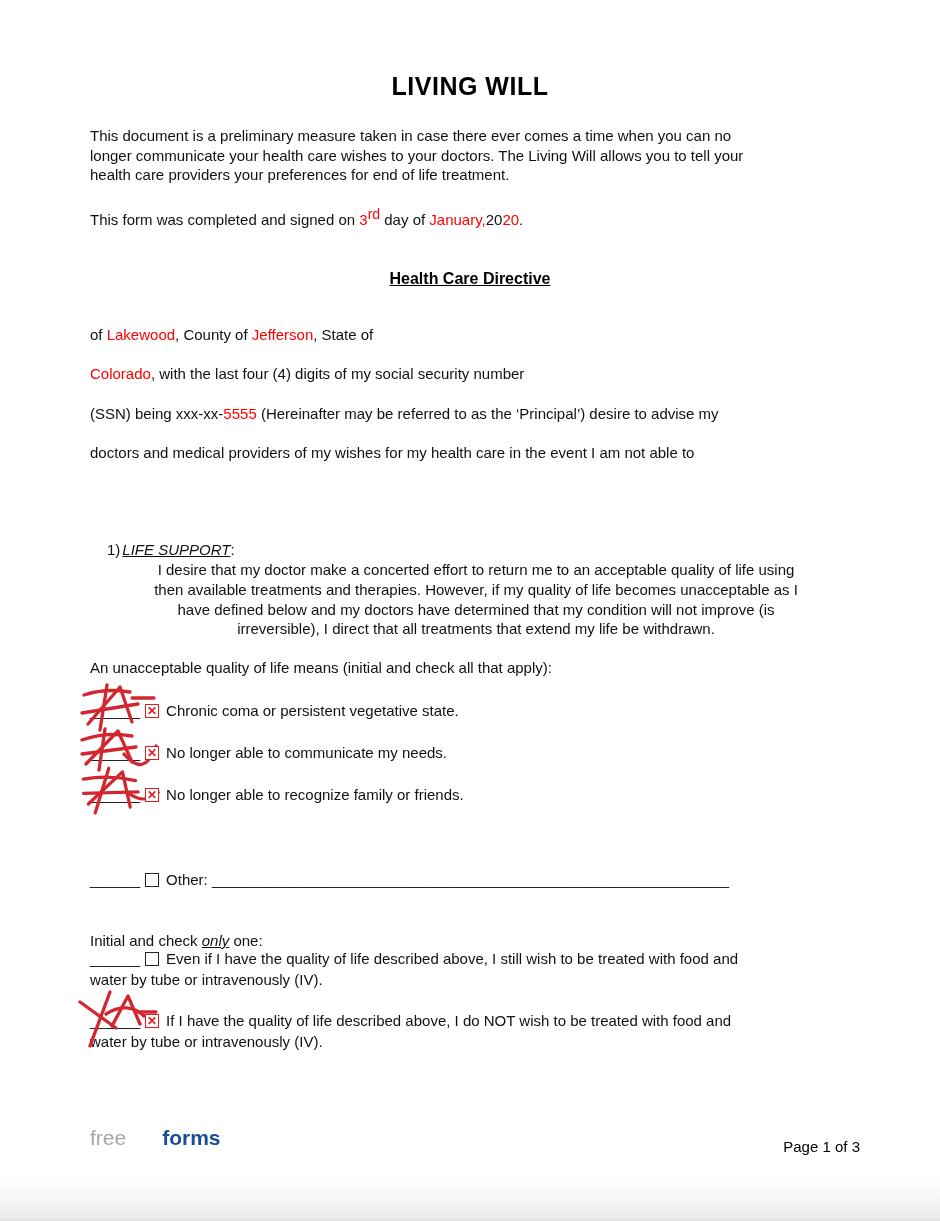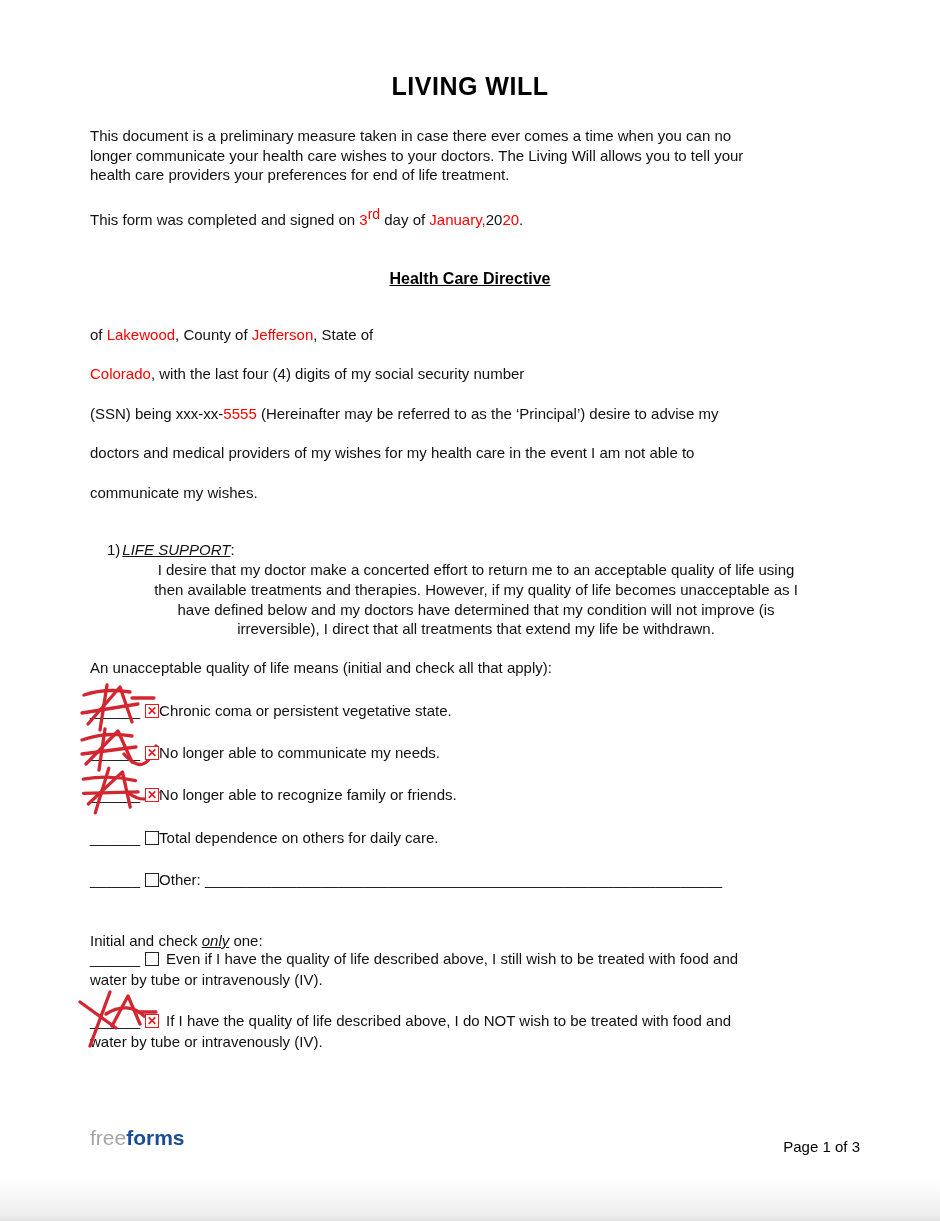--- a/index.html
+++ b/index.html
@@ -46,33 +46,33 @@
     border:1.5px solid #222;vertical-align:-2px;margin-left:5px;
     position:relative;background:#fff;
   }
   .checkbox.checked{border-color:#e51b22;}
   .checkbox.checked::after{
     content:"\2715";
     position:absolute;left:0;top:0;width:12px;height:12px;
     font-size:12px;line-height:12px;text-align:center;
     color:#e51b22;font-weight:700;
   }
-  .cb-label{}
+  .cb-label{margin-left:7px;}
   .opt-text{margin-left:7px;white-space:pre-line;}
   .scribble{
     position:absolute;pointer-events:none;
     stroke:#d22730;stroke-width:3.3;fill:none;
     stroke-linecap:round;stroke-linejoin:round;
   }
   .scr-std{left:-10px;top:-18px;width:84px;height:52px;}
   #row2 .scribble{transform:rotate(7deg);}
   #optB .scr-b{left:-12px;top:-22px;width:86px;height:62px;}
   #footer-logo{top:1126px;left:90px;font-size:21px;}
   #footer-logo .free{color:#a6a6a6;font-weight:400;}
-  #footer-logo .forms{color:#1b4c97;font-weight:700;}
+  #footer-logo .forms{color:#1b4c97;font-weight:700;margin-left:36px;}
   #page-number{top:1138px;right:80px;color:#000;}
   #bottom-edge{
     left:0;bottom:0;width:940px;height:42px;
     background:linear-gradient(to bottom, rgba(0,0,0,0) 0%, rgba(0,0,0,0.07) 88%, rgba(0,0,0,0.12) 100%);
   }
 </style>
 </head>
 <body>
 
 <div id="page">
@@ -93,23 +93,20 @@
     <span>of </span><span class="red">Lakewood</span><span>, County of </span><span class="red">Jefferson</span><span>, State of</span>
   </div>
   <div class="abs dir-line" id="dl2">
     <span class="red">Colorado</span><span>, with the last four (4) digits of my social security number</span>
   </div>
   <div class="abs dir-line" id="dl3">
     <span>(SSN) being xxx-xx-</span><span class="red">5555</span><span> (Hereinafter may be referred to as the ‘Principal’) desire to advise my</span>
   </div>
   <div class="abs dir-line" id="dl4">
     <span>doctors and medical providers of my wishes for my health care in the event I am not able to</span>
-  </div>
-  <div class="abs dir-line" id="dl5">
-    <span>communicate my wishes.</span>
   </div>
 
   <div class="abs" id="ls-heading">
     <span>1)</span><span class="ls-title">LIFE SUPPORT</span><span>:</span>
   </div>
 
   <div class="abs para" id="ls-body">I desire that my doctor make a concerted effort to return me to an acceptable quality of life using
 then available treatments and therapies. However, if my quality of life becomes unacceptable as I
 have defined below and my doctors have determined that my condition will not improve (is
 irreversible), I direct that all treatments that extend my life be withdrawn.</div>
@@ -142,23 +139,20 @@
     <svg class="scribble scr-std" viewBox="0 0 84 52">
       <path d="M2 18 C18 13,36 11,54 13"></path>
         <path d="M26 4 L18 50"></path>
         <path d="M10 42 L40 6 L52 40"></path>
         <path d="M4 32 L58 24"></path>
         <path d="M48 26 C62 34,72 30,78 22"></path>
     </svg>
     <span class="blank">______</span><span class="checkbox checked"></span><span class="cb-label">No longer able to recognize family or friends.</span>
   </div>
 
-  <div class="abs cb-row" id="row3">
-    <span class="blank">______</span><span class="checkbox"></span><span class="cb-label">Total dependence on others for daily care.</span>
-  </div>
 
   <div class="abs cb-row" id="row4">
     <span class="blank">______</span><span class="checkbox"></span><span class="cb-label">Other:</span> <span class="blank">______________________________________________________________</span>
   </div>
 
   <div class="abs" id="only-prompt">
     <span>Initial and check </span><span class="only">only</span><span> one:</span>
   </div>
 
   <div class="abs cb-row" id="optA">

